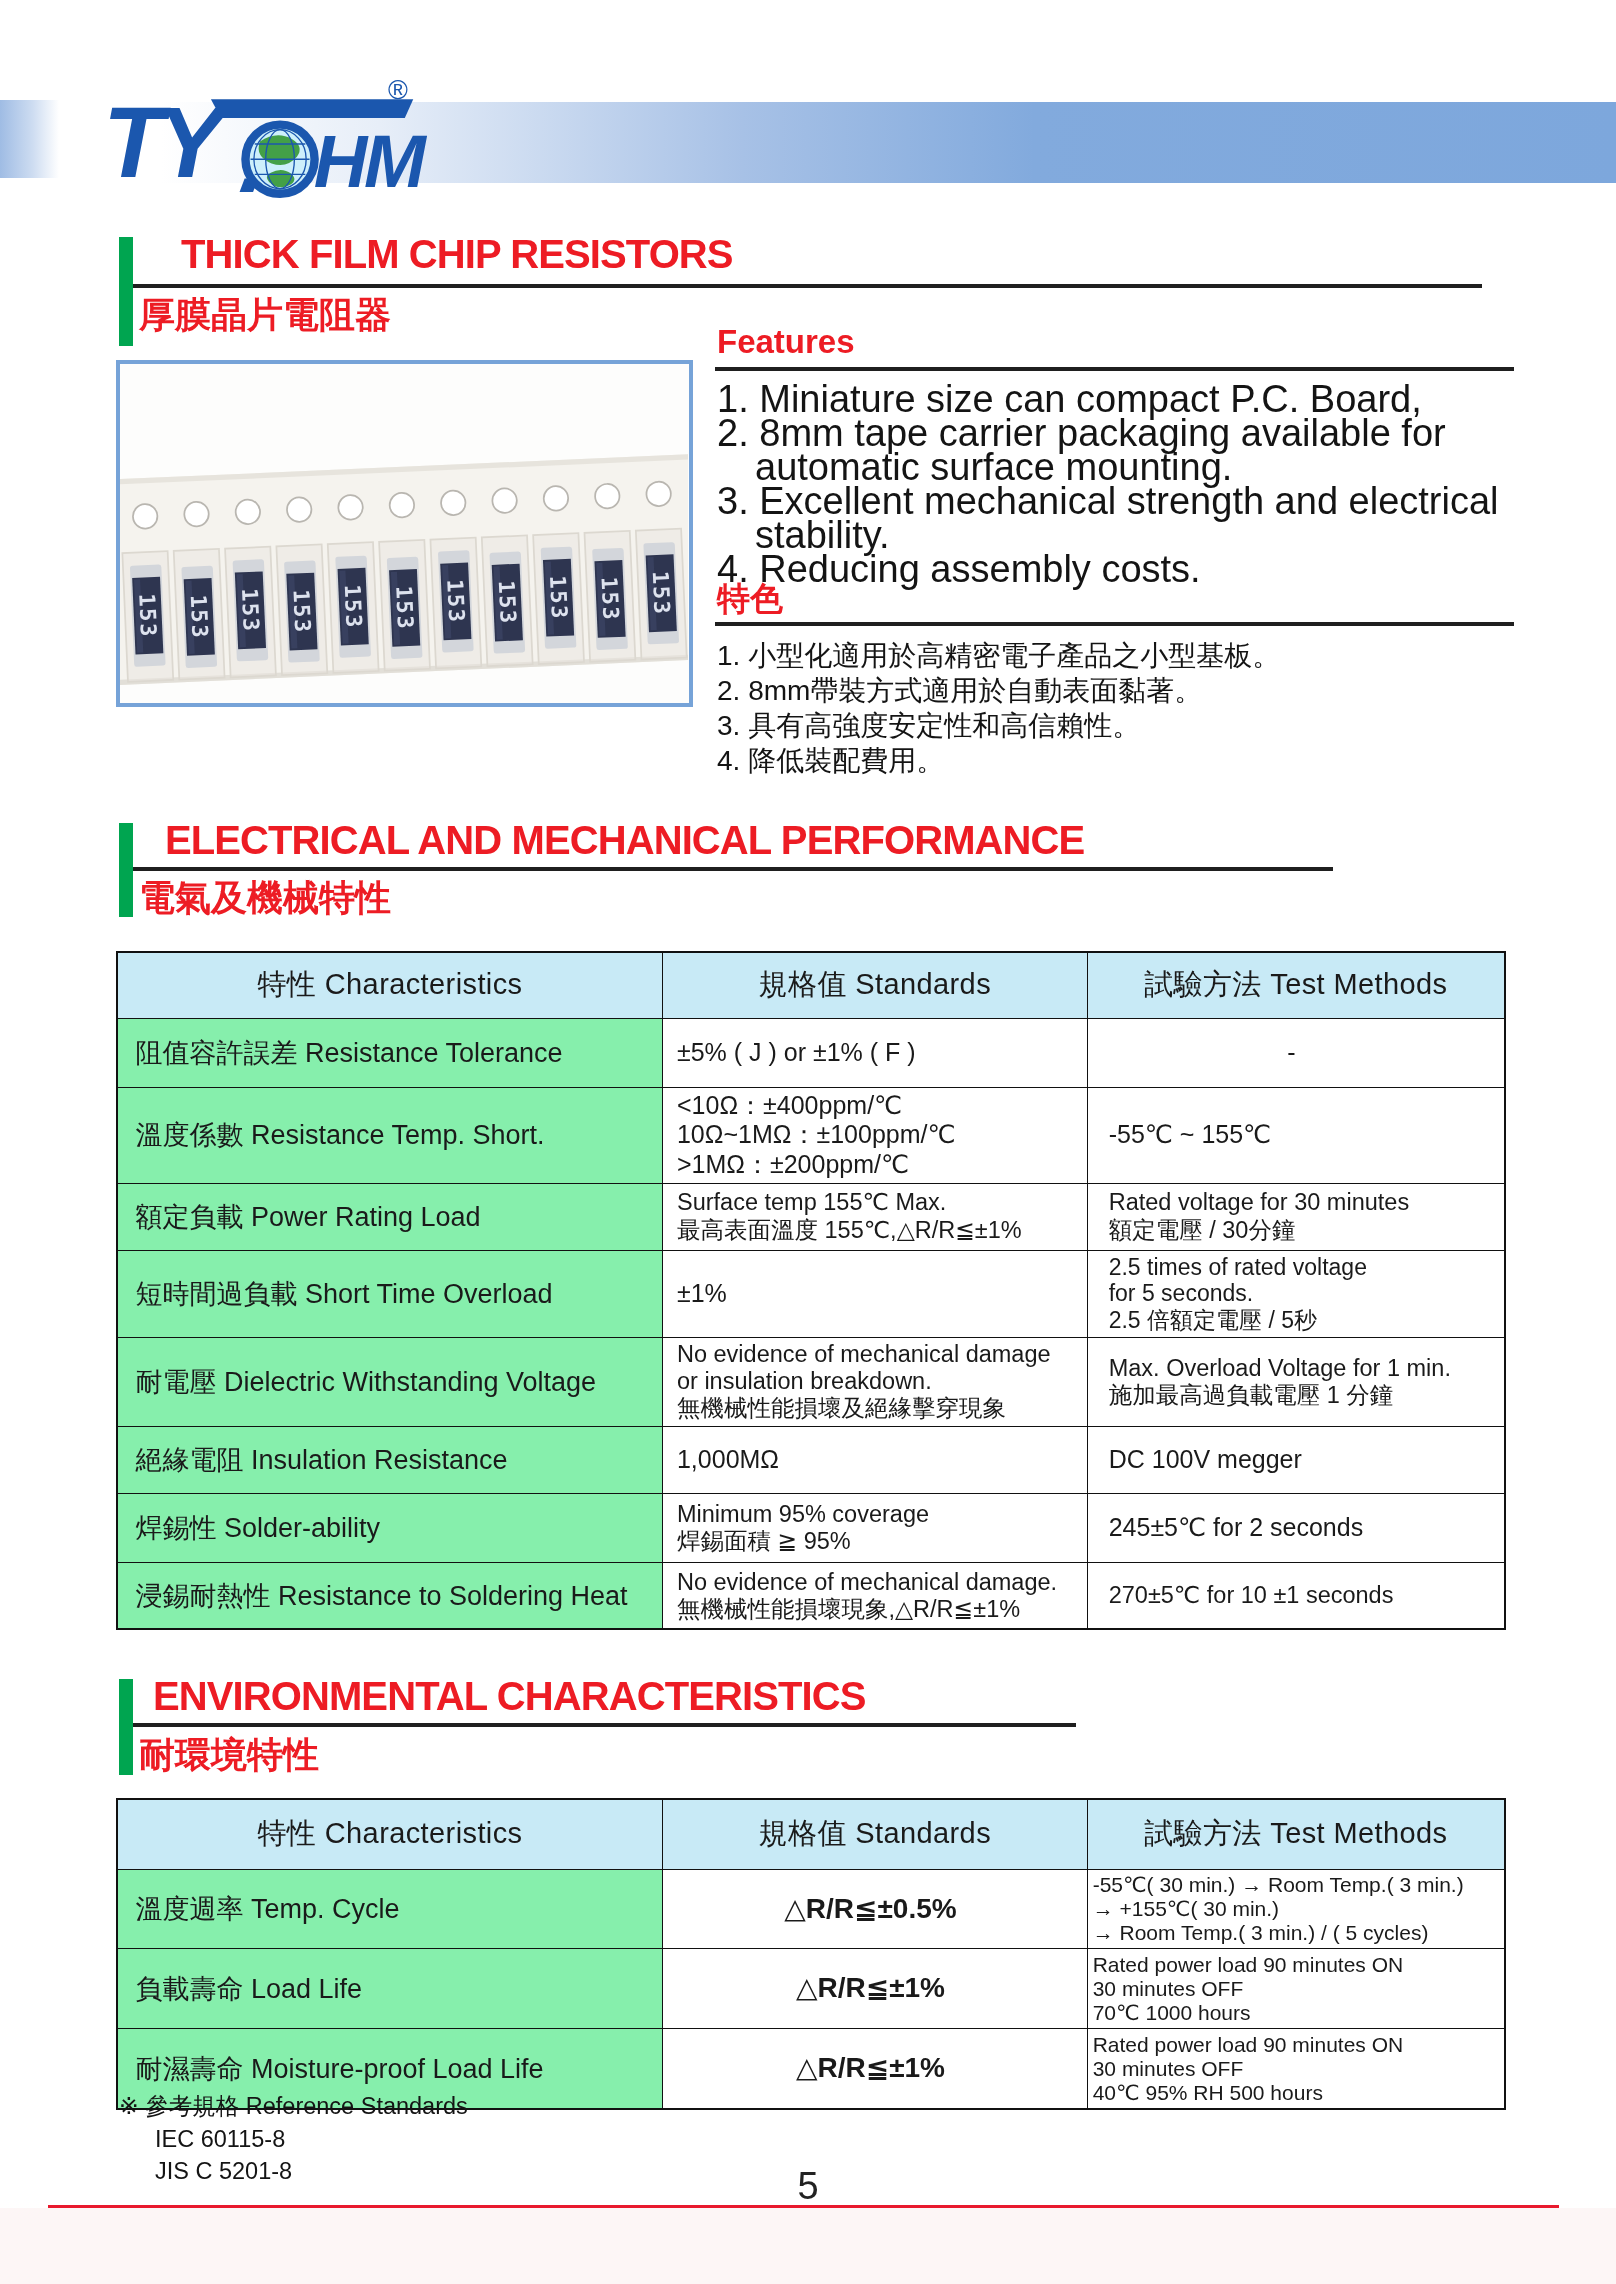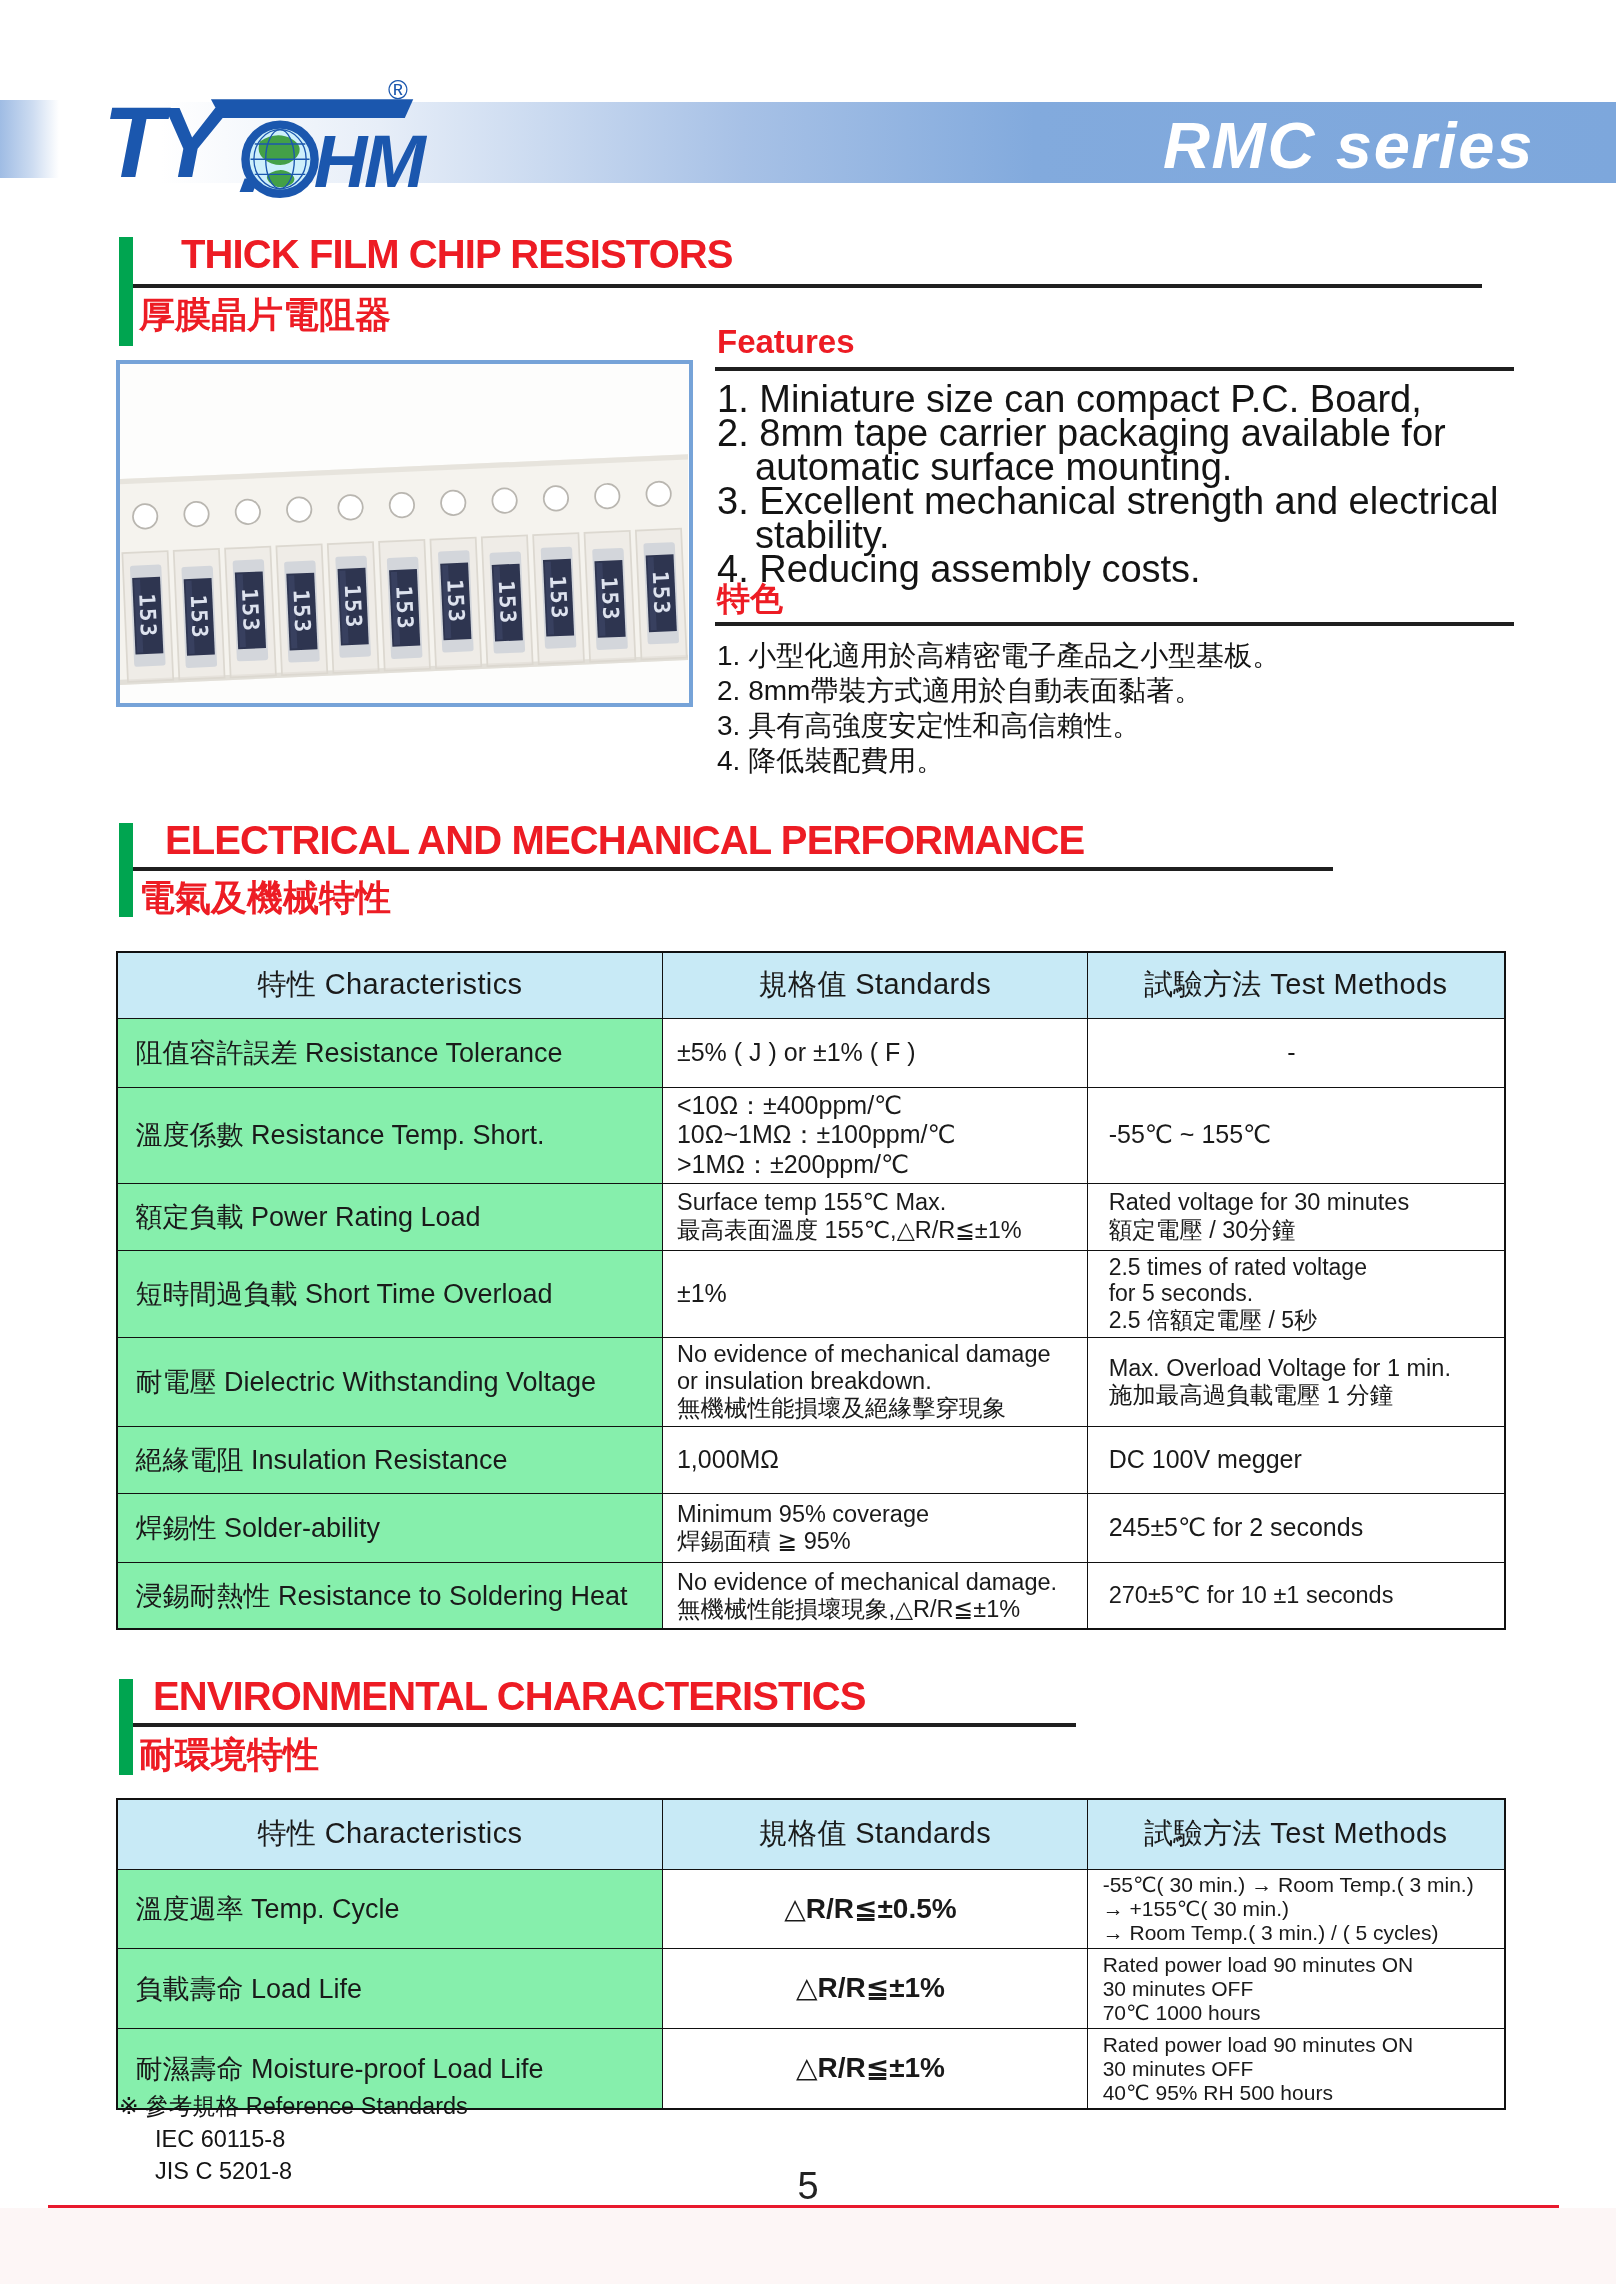--- a/index.html
+++ b/index.html
@@ -72,36 +72,35 @@
     letter-spacing:0.4px;
   }
   .dtable td.c1 { background:#86efac; font-size:27px; padding-left:17.4px; }
   .dtable td.c2 { background:#fff; font-size:25px; line-height:1.17; padding-left:14px; }
   .dtable td.c3 { background:#fff; font-size:25px; line-height:1.17; padding-left:21px; }
   .pre { white-space:pre-line; }
   .center { text-align:center; padding-left:0 !important; }
   .sm { font-size:23px !important; line-height:1.15 !important; }
   .sm2 { font-size:23.5px !important; line-height:1.15 !important; }
   .env td.c2 { font-weight:bold; font-size:28px; text-align:center; padding-left:0; }
-  .env td.c3 { font-size:21px !important; line-height:1.14 !important; padding-left:15px;margin-left:43px; }
+  .env td.c3 { font-size:21px !important; line-height:1.14 !important; padding-left:5px;margin-left:43px; }
 
   
   .note { font-size:23.5px; line-height:32px; color:#141414; white-space:nowrap; }
   .page-num { width:100%; text-align:center; font-size:38px; color:#222; }
   .red-line { left:48px; top:2205px; width:1511px; height:3.5px; background:#E8192D; }
   .bottom-tint { left:0; top:2208px; width:100%; height:76px; background:#fdf6f6; }
 </style>
 </head>
 <body>
 
 <div id="page">
 
   <div class="abs left-chip"></div>
   <div class="abs band"></div>
-  <div class="abs series-title">RMC series</div>
 
   <div class="abs logo-wrap">
     <svg width="333" height="133" viewBox="0 0 395 152">
       <g fill="#1B57AE">
         <text x="0" y="118" font-size="118" font-weight="bold" font-style="italic" font-family="'Liberation Sans',sans-serif" letter-spacing="-8" aria-label="TY-OHM">TY</text>
         <polygon points="128,26 368,26 358,48 140,48"></polygon>
         <polygon points="168,120 184,120 178,136 162,136"></polygon>
       </g>
       <g>
         <circle cx="210" cy="97" r="41" fill="#CDEFFB" stroke="#1B57AE" stroke-width="10"></circle>

